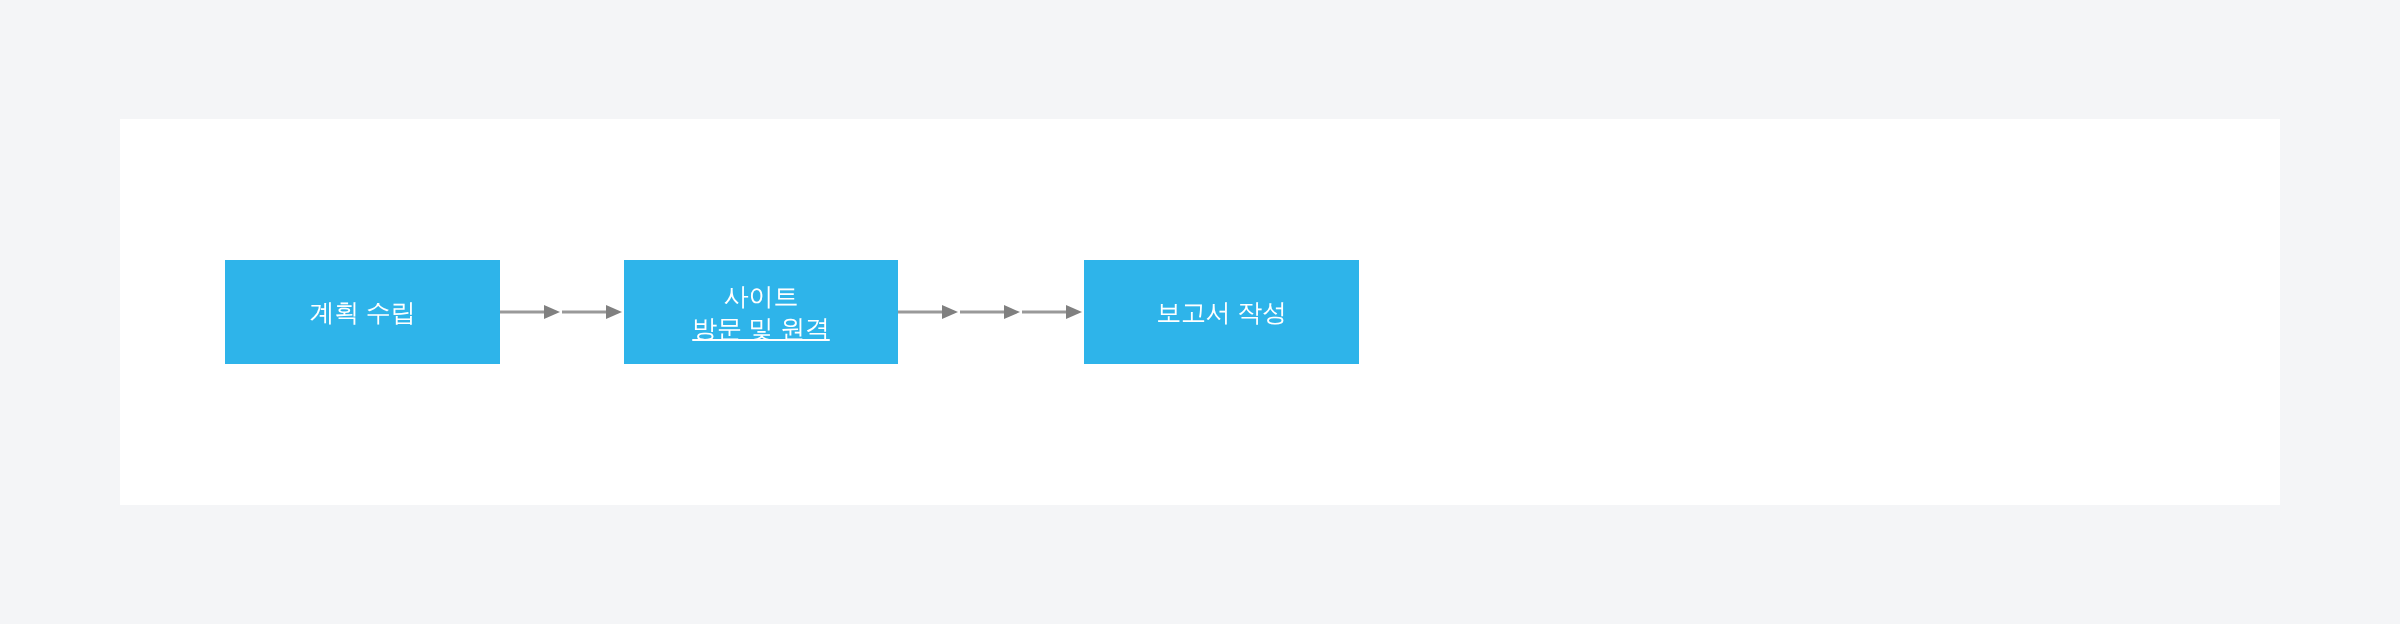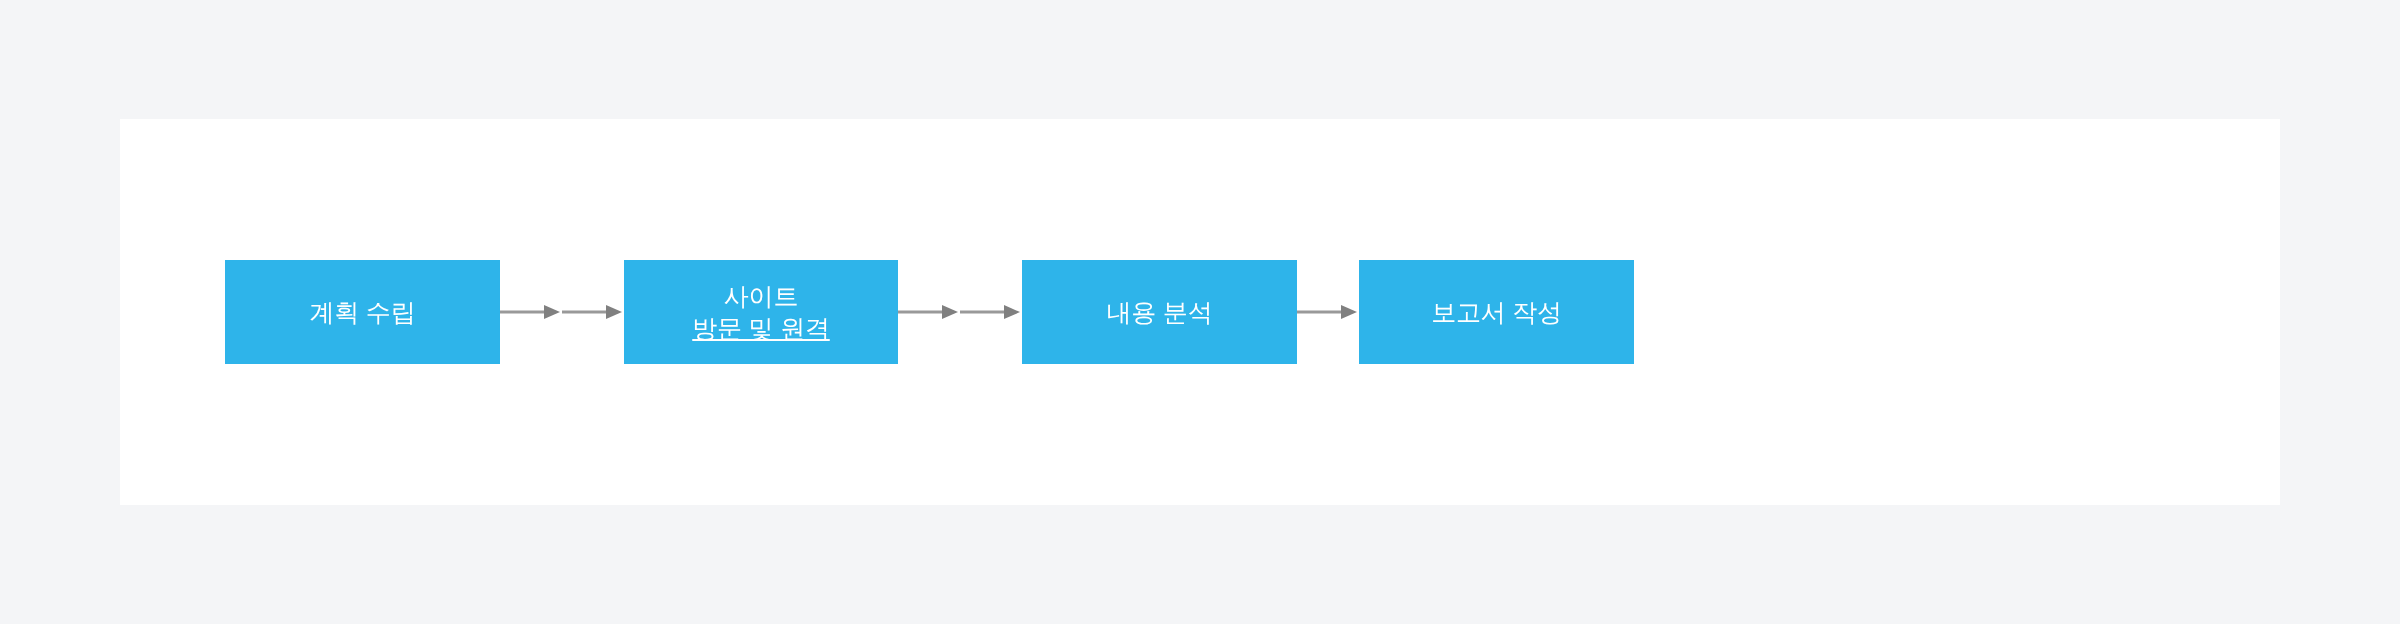--- a/index.html
+++ b/index.html
@@ -108,23 +108,20 @@
     </div>
 
 
     <div class="connector">
       <svg width="62" height="16" viewBox="0 0 62 16" aria-hidden="true">
         <line x1="0" y1="8" x2="46" y2="8" stroke="#999999" stroke-width="3"></line>
         <polygon points="44,1 60,8 44,15" fill="#808080"></polygon>
       </svg>
     </div>
 
-    <div class="node w275">
-      <span class="line1">내용 분석</span>
-    </div>
 
     <div class="connector">
       <svg width="62" height="16" viewBox="0 0 62 16" aria-hidden="true">
         <line x1="0" y1="8" x2="46" y2="8" stroke="#999999" stroke-width="3"></line>
         <polygon points="44,1 60,8 44,15" fill="#808080"></polygon>
       </svg>
     </div>
 
     <div class="node w275">
       <span class="line1">보고서 작성</span>

